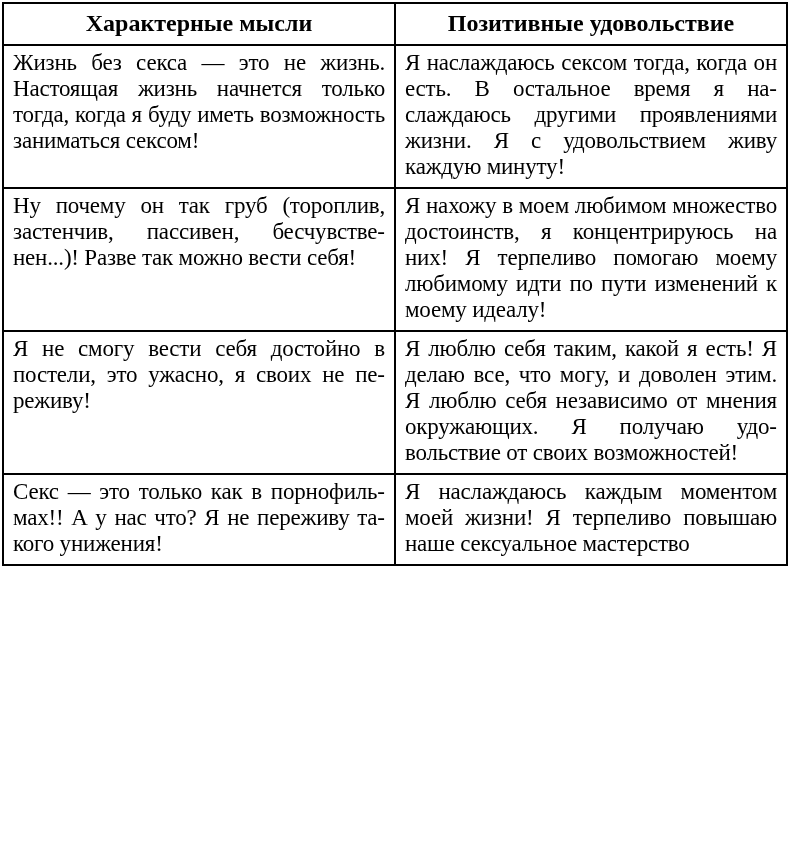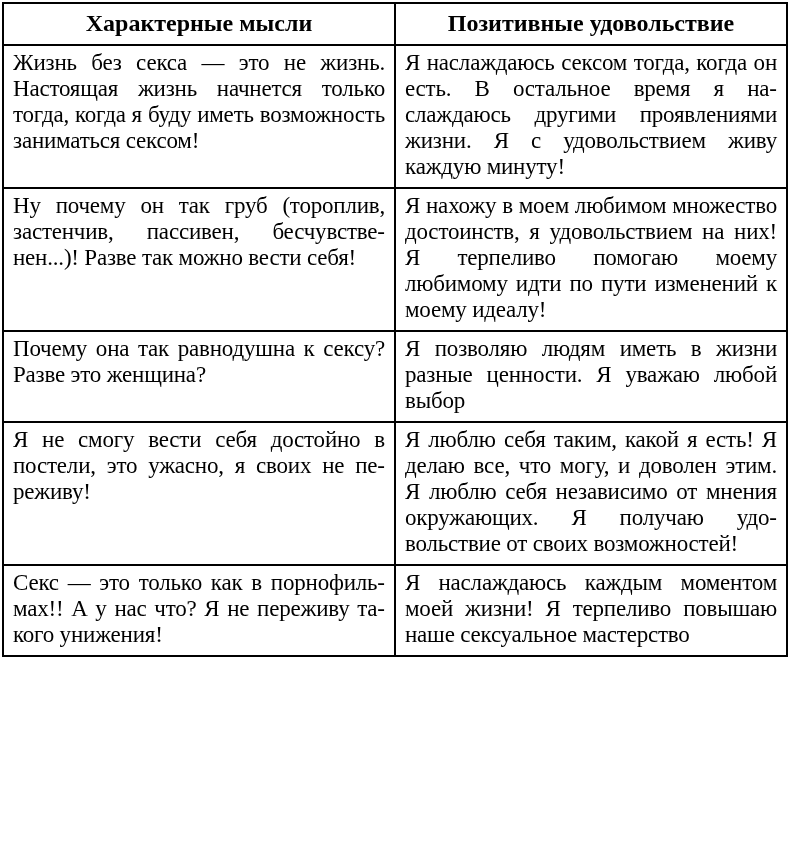--- a/index.html
+++ b/index.html
@@ -59,25 +59,21 @@
         <th>Позитивные удовольствие</th>
       </tr>
     </thead>
     <tbody>
       <tr>
         <td>Жизнь без секса — это не жизнь. Настоящая жизнь начнется только тогда, когда я буду иметь возмож­ность заниматься сексом!</td>
         <td>Я наслаждаюсь сексом тогда, когда он есть. В остальное время я на­слаждаюсь другими проявлениями жизни. Я с удовольствием живу каждую минуту!</td>
       </tr>
       <tr>
         <td>Ну почему он так груб (тороплив, застенчив, пассивен, бесчувстве­нен...)! Разве так можно вести себя!</td>
-        <td>Я нахожу в моем любимом множе­ство достоинств, я удовольствием на них! Я терпеливо помогаю мое­му любимому идти по пути измене­ний к моему идеалу!</td>
-      </tr>
-      <tr>
-        <td>Почему она так равнодушна к сек­су? Разве это женщина?</td>
-        <td>Я позволяю людям иметь в жизни разные ценности. Я уважаю любой выбор</td>
+        <td>Я нахожу в моем любимом множе­ство достоинств, я концентрируюсь на них! Я терпеливо помогаю мое­му любимому идти по пути измене­ний к моему идеалу!</td>
       </tr>
       <tr>
         <td>Я не смогу вести себя достойно в постели, это ужасно, я своих не пе­реживу!</td>
         <td>Я люблю себя таким, какой я есть! Я делаю все, что могу, и доволен этим. Я люблю себя независимо от мне­ния окружающих. Я получаю удо­вольствие от своих возможностей!</td>
       </tr>
       <tr>
         <td>Секс — это только как в порнофиль­мах!! А у нас что? Я не переживу та­кого унижения!</td>
         <td>Я наслаждаюсь каждым моментом моей жизни! Я терпеливо повышаю наше сексуальное мастерство</td>
       </tr>
     </tbody>

